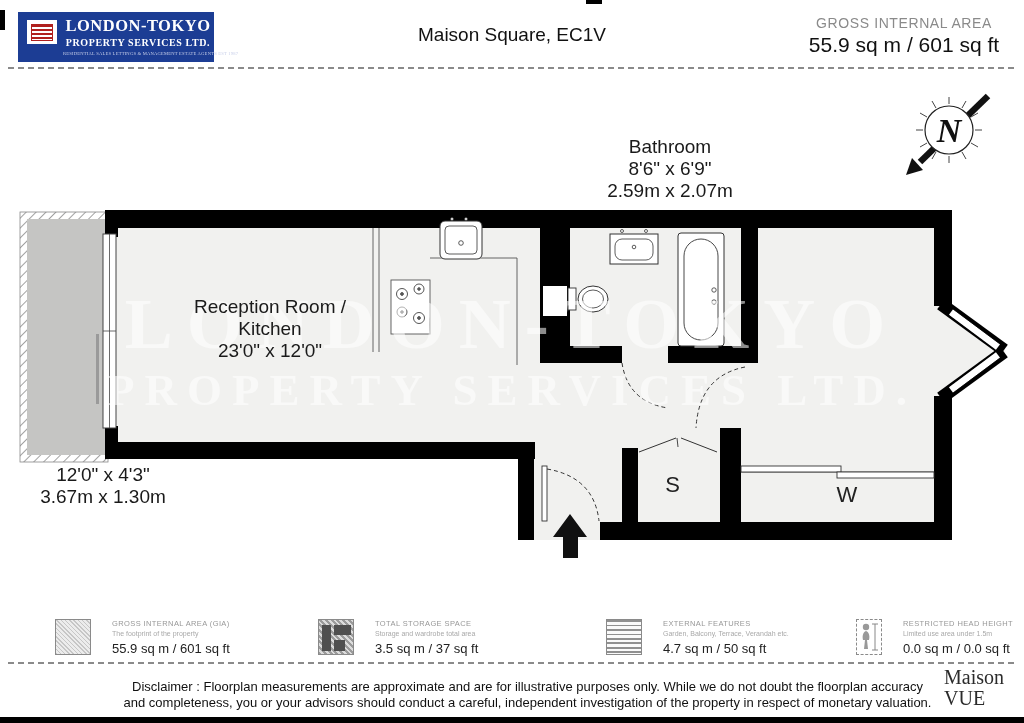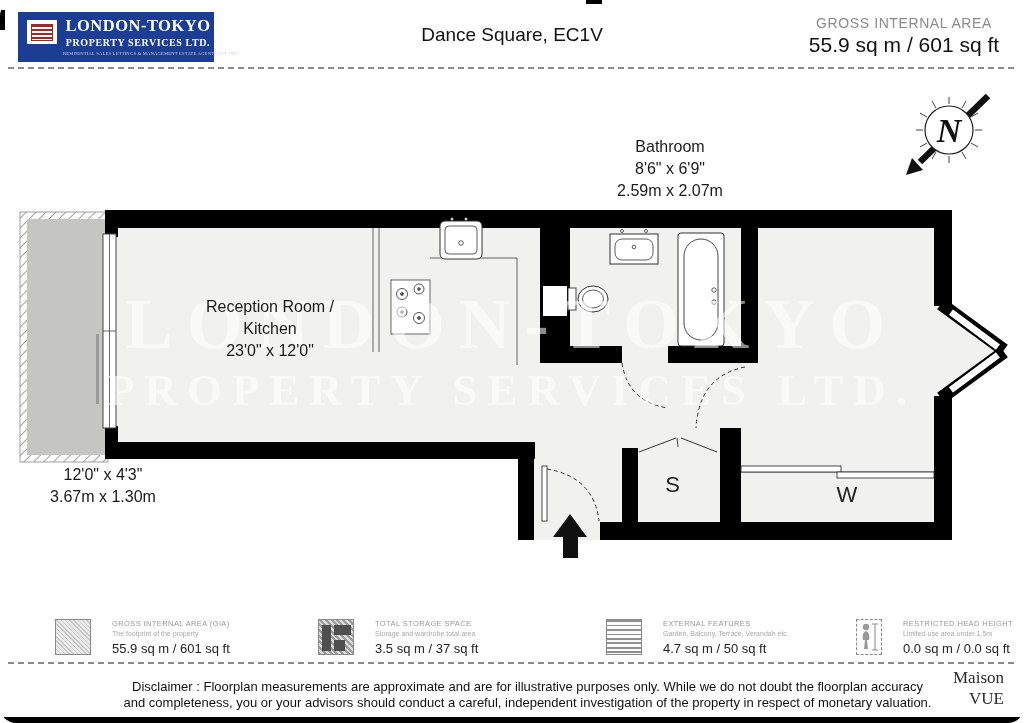--- a/index.html
+++ b/index.html
@@ -1,17 +1,17 @@
 <!DOCTYPE html>
 <html><head>
 <meta charset="utf-8">
 <style>
   html,body{margin:0;padding:0;background:#fff;}
   .page{position:relative;width:1024px;height:723px;background:#fff;overflow:hidden;
-        font-family:"Liberation Sans", sans-serif;color:#111;border-radius:16px;}
+        font-family:"Liberation Sans", sans-serif;color:#111;}
 
   
   .logo{position:absolute;left:18px;top:12px;width:196px;height:50px;background:#1c3d94;
         display:flex;align-items:center;}
   .emblem{position:absolute;left:9px;top:8px;width:30px;height:24px;background:#fff;
           display:flex;align-items:center;justify-content:center;}
   .emblem-inner{width:20px;height:15px;background:repeating-linear-gradient(180deg,#b0201e 0 2px,#fff 2px 4px);
           border:1.5px solid #b0201e;}
   .logo-text{position:absolute;left:45px;top:4px;width:150px;color:#fff;
           font-family:"Liberation Serif", serif;text-align:center;}
@@ -26,21 +26,21 @@
         background:repeating-linear-gradient(90deg,#8a8a8a 0 6px,transparent 6px 10px);}
   .sep-top{top:67px;} .sep-bottom{top:662px;}
 
   
   .plan-svg{position:absolute;left:0;top:0;z-index:1;}
   .watermark{position:absolute;left:0;right:0;top:288px;z-index:2;text-align:center;
         color:rgba(255,255,255,0.55);font-family:"Liberation Serif", serif;font-weight:bold;
         pointer-events:none;}
   .wm1{font-size:72px;letter-spacing:14px;line-height:72px;white-space:nowrap;}
   .wm2{font-size:45px;letter-spacing:10px;line-height:45px;margin-top:8px;white-space:nowrap;}
-  .room-label{position:absolute;z-index:3;text-align:center;font-size:16px;line-height:22px;color:#1a1a1a;}
+  .room-label{position:absolute;z-index:3;text-align:center;font-size:19px;line-height:22px;color:#1a1a1a;}
   .bathroom-label{left:560px;top:136px;width:220px;}
   .reception-label{left:130px;top:296px;width:280px;}
   .bedroom-label{left:758px;top:312px;width:180px;}
   .balcony-label{left:8px;top:464px;width:190px;}
   .closet-label{position:absolute;z-index:3;font-size:22px;color:#222;text-align:center;}
   .s-label{left:645px;top:472px;width:55px;}
   .w-label{left:812px;top:482px;width:70px;}
 
   
   .legend-item{position:absolute;top:616px;display:flex;gap:21px;z-index:3;}
@@ -55,22 +55,22 @@
   .sw-head{width:26px;height:36px;border:1px dashed #8a8a8a;background:#fff;box-sizing:border-box;
         display:flex;align-items:center;justify-content:center;margin-top:3px;}
   .lg-text{padding-top:3px;}
   .lg-title{font-size:7.5px;color:#989898;letter-spacing:.4px;white-space:nowrap;}
   .lg-sub{font-size:7px;color:#a9a9a9;margin-top:1.5px;white-space:nowrap;}
   .lg-val{font-size:13px;color:#222;margin-top:4px;white-space:nowrap;}
 
   
   .disclaimer{position:absolute;left:0;right:0;top:679px;text-align:center;font-size:13px;
         line-height:15.5px;color:#111;z-index:3;padding-left:31px;}
-  .maison{position:absolute;right:20px;top:667px;text-align:right;z-index:4;background:#fff;
-        font-family:"Liberation Serif", serif;font-size:17px;line-height:21px;color:#2b2b2b;}
+  .maison{position:absolute;right:20px;top:667px;text-align:left;z-index:4;background:#fff;
+        font-family:"Liberation Serif", serif;font-size:20px;line-height:21px;color:#2b2b2b;}
 
   
   .art{position:absolute;background:#000;z-index:5;}
   .art-left{left:0;top:10px;width:5px;height:20px;}
   .art-topmid{left:586px;top:0;width:16px;height:4px;}
   .art-bottom{left:0;top:717px;width:1024px;height:6px;}
 </style>
 </head>
 <body>
 
@@ -79,21 +79,21 @@
   <div class="logo">
     <div class="emblem">
         <div class="emblem-inner"></div>
       </div>
     <div class="logo-text">
       <div class="logo-l1">LONDON-TOKYO</div>
       <div class="logo-l2">PROPERTY SERVICES LTD.</div>
       <div class="logo-l3">RESIDENTIAL SALES LETTINGS &amp; MANAGEMENT ESTATE AGENTS EST 1987</div>
     </div>
   </div>
-  <div class="title">Dance Square, EC1V</div>
+  <div class="title">Maison Square, EC1V</div>
   <div class="gia">
     <div class="gia-label">GROSS INTERNAL AREA</div>
     <div class="gia-value">55.9 sq m / 601 sq ft</div>
   </div>
   <div class="dashed-sep sep-top"></div>
 
   <svg class="plan-svg" width="1024" height="723" viewBox="0 0 1024 723">
     <defs>
       <pattern id="hatch" width="7" height="7" patternUnits="userSpaceOnUse" patternTransform="rotate(45)">
         <rect width="7" height="7" fill="#ffffff"></rect>

